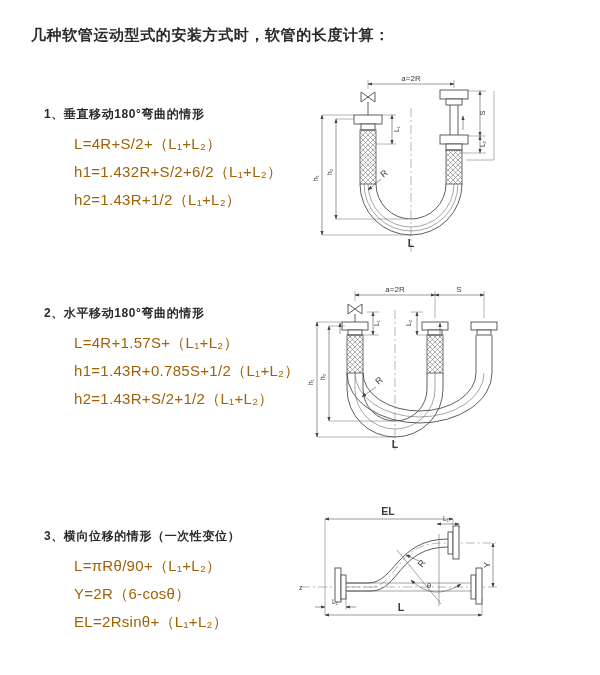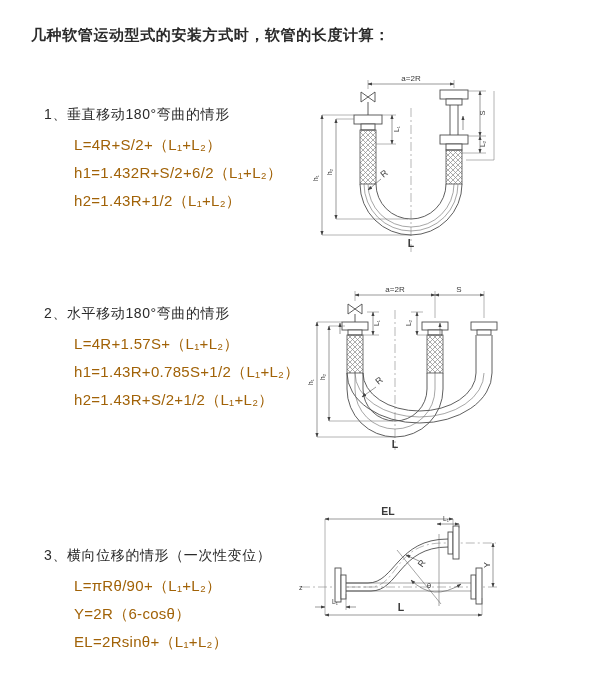--- a/index.html
+++ b/index.html
@@ -2,21 +2,21 @@
 <html><head>
 <meta charset="utf-8">
 <style>
   html,body{margin:0;padding:0;background:#fff;}
   .page{position:relative;width:600px;height:675px;background:#ffffff;
         font-family:"Liberation Sans","DejaVu Sans",sans-serif;color:#2a2a2a;
         overflow:hidden;border-bottom:1px solid #d9d9d9;}
   .title{position:absolute;left:31px;top:26px;font-size:15px;font-weight:bold;
          letter-spacing:.6px;margin:0;}
   .sec{position:absolute;left:44px;}
-  .sec-heading{font-size:14px;font-weight:normal;letter-spacing:.6px;}
+  .sec-heading{font-size:12px;font-weight:bold;letter-spacing:.6px;}
   .formulas{margin-top:7px;}
   .formula{margin-left:30px;font-size:15px;height:28px;line-height:28px;
            letter-spacing:.3px;color:#a16207;}
   .diag{position:absolute;}
   svg text{font-family:"Liberation Sans","DejaVu Sans",sans-serif;fill:#3a3a3a;}
   .dim{stroke:#555;stroke-width:.6;fill:none;}
   .ext{stroke:#777;stroke-width:.55;fill:none;}
   .cl{stroke:#888;stroke-width:.6;stroke-dasharray:9 3 2 3;fill:none;}
   .wall{stroke:#4d4d4d;stroke-width:.9;fill:none;}
   .thin{stroke:#6a6a6a;stroke-width:.6;fill:none;}
@@ -230,21 +230,21 @@
       <text x="76" y="101" font-size="9" text-anchor="middle" transform="rotate(-40 76 101)">R</text>
       <line class="dim" x1="71" y1="105" x2="57" y2="115" marker-end="url(#a2)"></line>
     </g>
 
     <line class="dim" x1="35" y1="52" x2="35" y2="41" marker-end="url(#a2)"></line>
     <line class="dim" x1="135" y1="52" x2="135" y2="41" marker-end="url(#a2)"></line>
 
     <text x="90" y="166" font-size="10.5" font-weight="bold" text-anchor="middle" fill="#222">L</text>
   </svg>
 
-  <section class="sec" style="top:547px">
+  <section class="sec" style="top:528px">
     <div class="sec-heading">3、横向位移的情形（一次性变位）</div>
     <div class="formulas">
       <div class="formula">L=πRθ/90+（L₁+L₂）</div>
       <div class="formula">Y=2R（6-cosθ）</div>
       <div class="formula">EL=2Rsinθ+（L₁+L₂）</div>
     </div>
   </section>
 
   <svg class="diag" style="left:293px;top:498px" width="307" height="165" viewBox="0 0 307 165">
     <defs>

